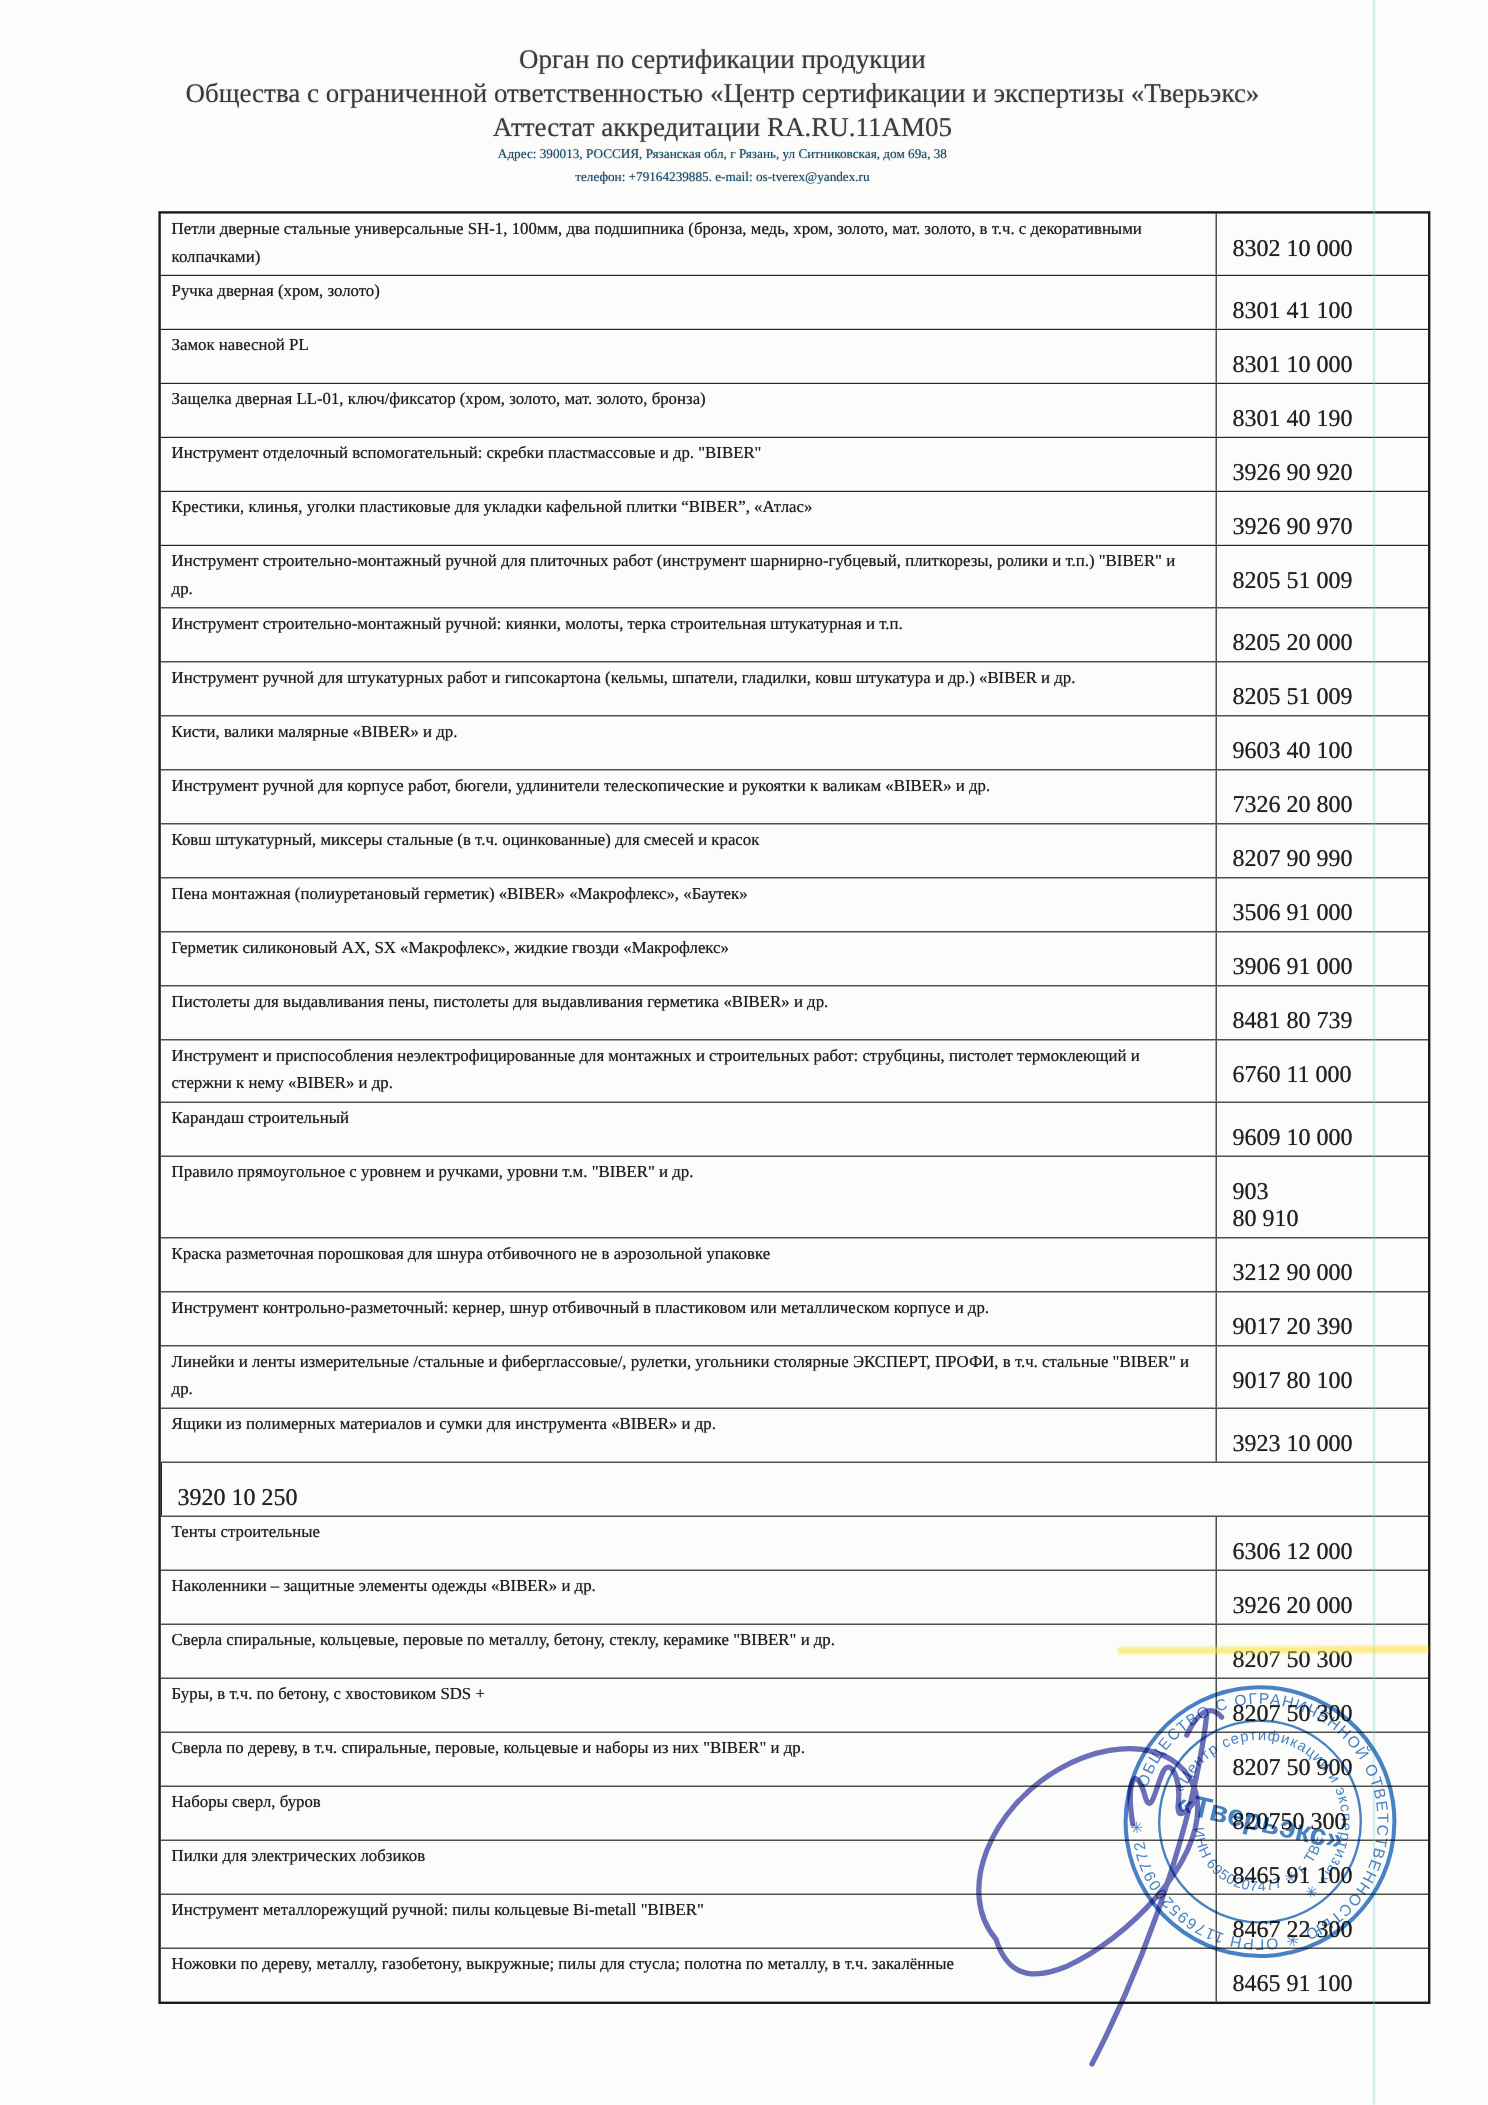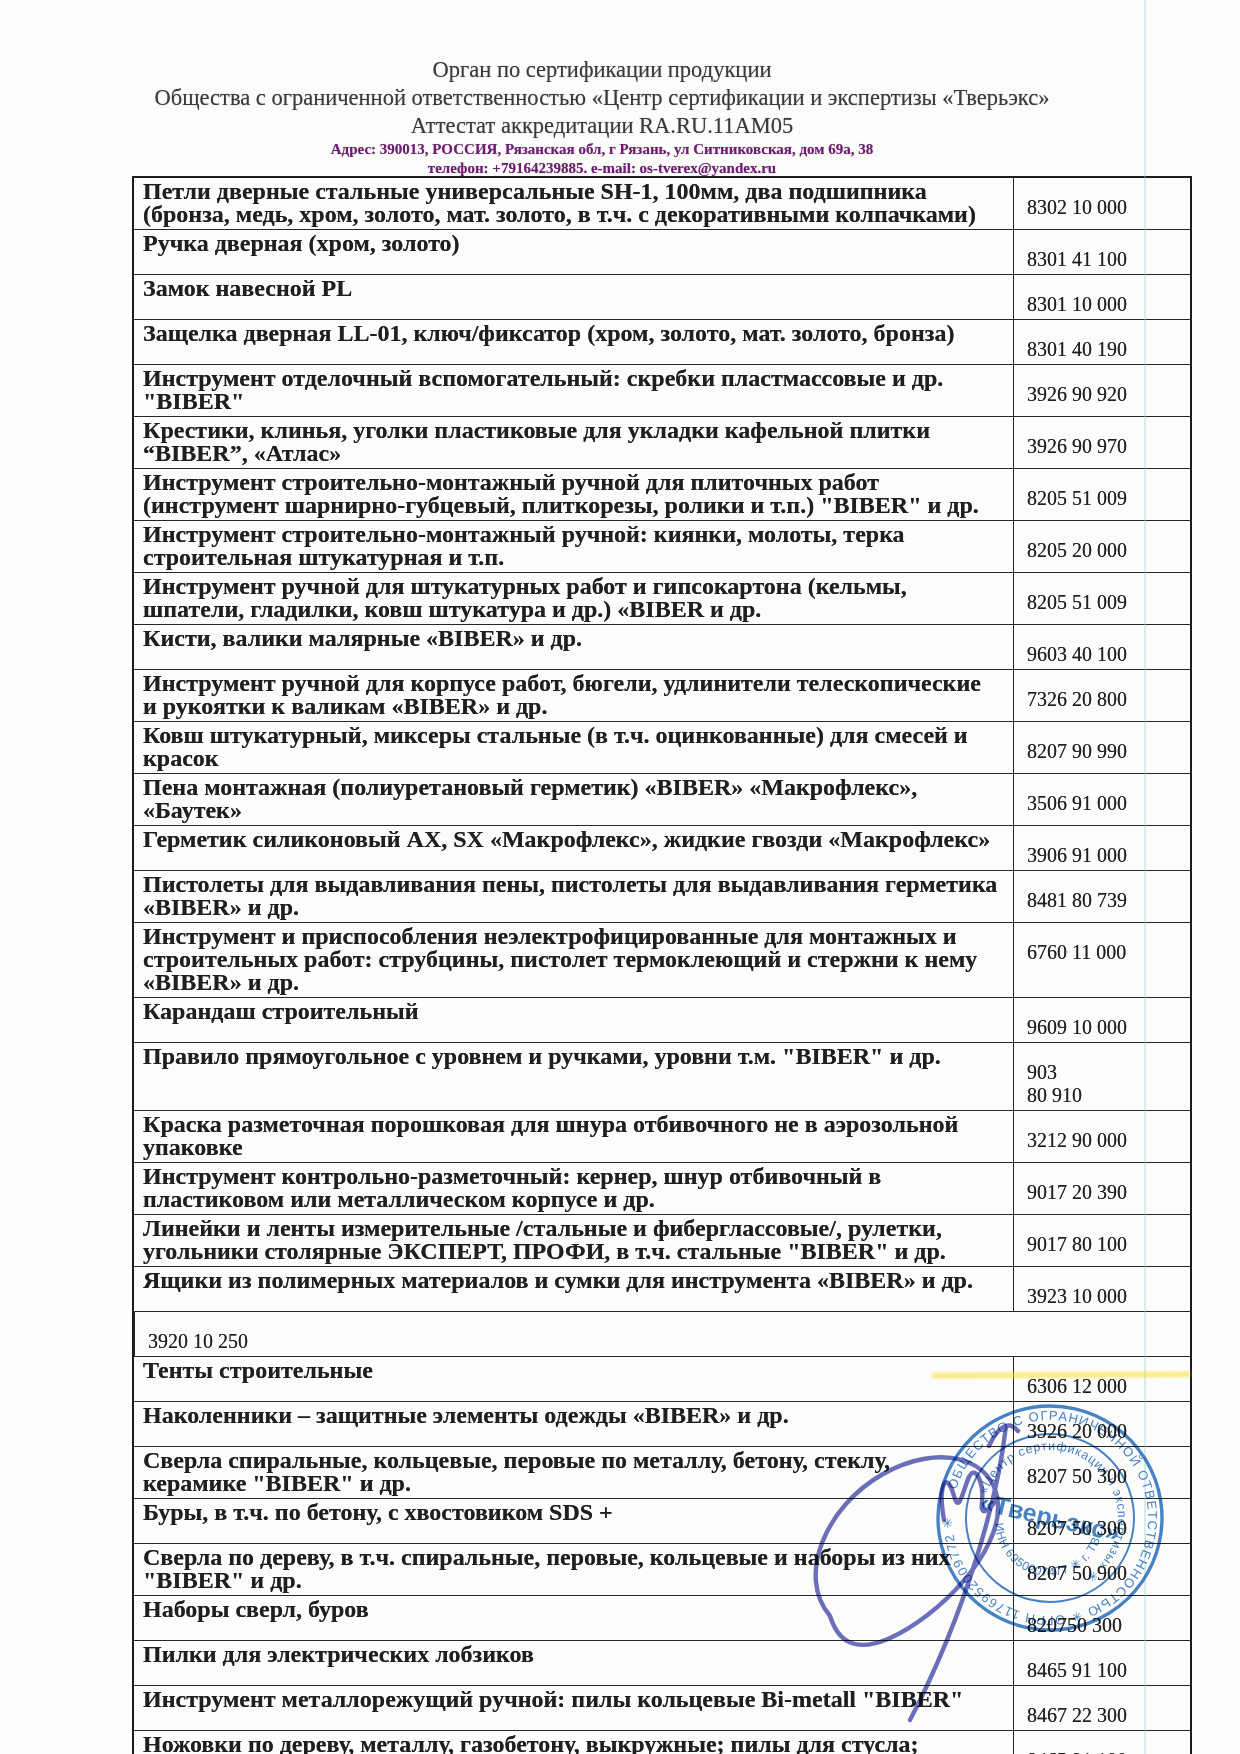--- a/index.html
+++ b/index.html
@@ -4,38 +4,38 @@
 <style>
   html,body{margin:0;padding:0;}
   body{
     width:1240px;height:1754px;position:relative;overflow:hidden;
     background:#fcfcfa;
     font-family:"Liberation Serif","DejaVu Serif",serif;
     color:#1f1f1f;
   }
   
   .header{
-    position:absolute;top:56px;left:70px;width:1064px;
+    position:absolute;top:36px;left:70px;width:1064px;
     text-align:center;color:#3a3a3a;
     text-shadow:0 0 1px rgba(80,80,80,.55);
   }
   .h-line{font-size:22.5px;line-height:28px;}
-  .h-sub{font-size:15px;line-height:19px;color:#701a75;font-weight:bold;}
+  .h-sub{font-size:11px;line-height:19px;color:#0c4a6e;}
   
   .doc-table{
     position:absolute;left:132px;top:176px;width:1060px;
     border:2.5px solid #1b1b1b;box-sizing:border-box;
     background:transparent;
   }
   .t-row{display:flex;border-top:1.6px solid #262626;}
   .t-row:first-child{border-top:none;}
   .cell{box-sizing:border-box;text-shadow:0 0 .6px rgba(35,35,35,.75);}
   .cell.desc{
     width:879px;padding:2px 14px 3px 9px;
-    font-size:24px;line-height:23px;font-weight:bold;
+    font-size:14px;line-height:23px;
   }
   .cell.code{
     flex:1;border-left:1.8px solid #262626;
     padding:18px 4px 3px 13px;
     font-size:20px;line-height:23px;white-space:pre-line;
   }
   
   .artifact-v{
     position:absolute;left:1144px;top:0;width:2px;height:1754px;
     background:rgba(135,205,205,.33);

